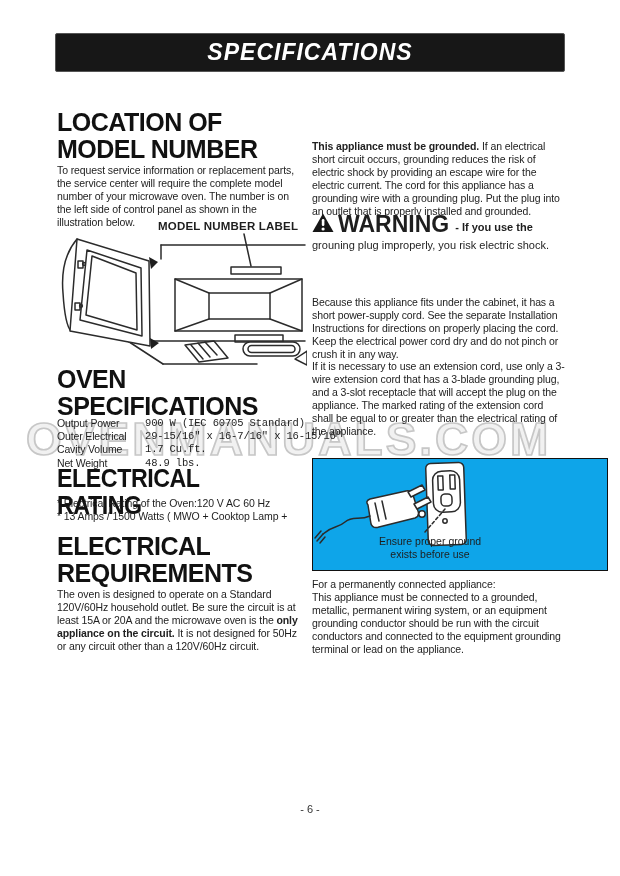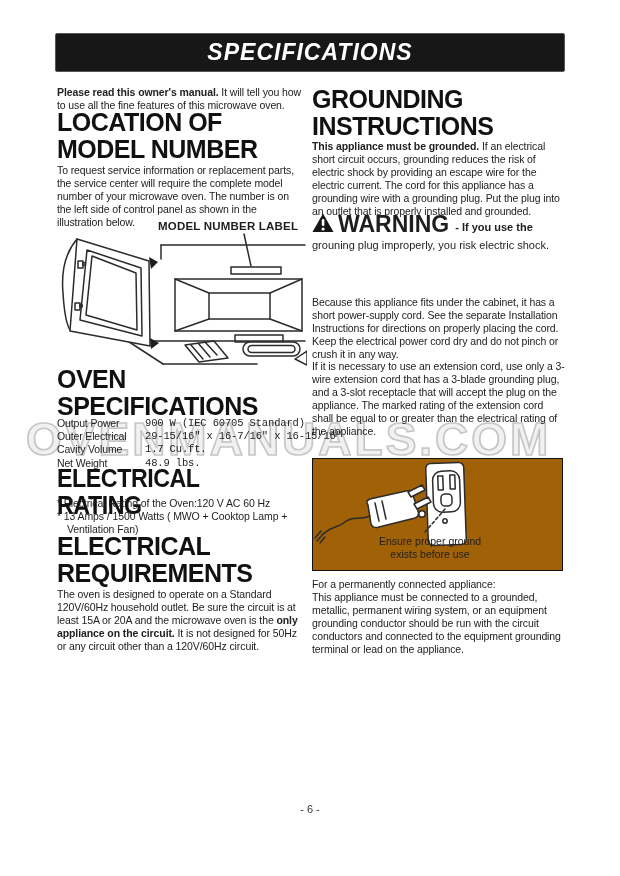--- a/index.html
+++ b/index.html
@@ -57,21 +57,21 @@
   }
   .fig-micro svg { position:absolute; left:0; top:11px; }
 
   
   .warnrow { display:flex; align-items:flex-start; }
   .warn-title { font-size:23px; font-weight:bold; letter-spacing:0; line-height:22px; margin-left:4px; }
   .warn-suffix { font-size:11px; font-weight:bold; margin-left:6px; margin-top:8px; white-space:nowrap; }
   .warn-line2 { font-size:11px; font-weight:normal; letter-spacing:0; }
 
   
-  .fig-plug { left:312px; top:458px; width:251px; height:113px; border:1.5px solid #111; background:#a16207; }
+  .fig-plug { left:312px; top:458px; width:296px; height:113px; border:1.5px solid #111; background:#0ea5e9; }
   .fig-plug svg { position:absolute; left:0; top:0; }
   .fig-plug .caption {
     position:absolute; left:48px; top:76px; width:138px; text-align:center;
     font-size:10.5px; line-height:12.5px; white-space:pre-line;
   }
 
   .pagenum { left:0; top:803px; width:620px; text-align:center; font-size:11px; color:#333; }
 
   .ln { stroke:#2b2b2b; stroke-width:1.5; fill:none; stroke-linejoin:round; stroke-linecap:round; }
   .lnf { stroke:#2b2b2b; stroke-width:1.5; fill:#ffffff; stroke-linejoin:round; }
@@ -81,23 +81,20 @@
 <body>
 
 <div class="page">
 
   <div class="watermark">OVENMANUALS.COM</div>
 
   <div class="block titlebar">
     <span class="title">SPECIFICATIONS</span>
   </div>
 
-  <div class="block col-l body-text" style="top:86px">
-    <span class="bold">Please read this owner's manual.</span><span> It will tell you how to use all the fine features of this microwave oven.</span>
-  </div>
 
   <h2 class="block col-l sect" style="top:109px">LOCATION OF
 MODEL NUMBER</h2>
 
   <div class="block col-l body-text" style="top:164px">To request service information or replacement parts, the service center will require the complete model number of your microwave oven. The number is on the left side of control panel as shown in the illustration below.</div>
 
   <div class="block fig-micro">
     <span class="mlabel">MODEL NUMBER LABEL</span>
     <svg width="250" height="135" viewBox="0 0 250 135">
 
@@ -162,32 +159,29 @@
       <span class="spec-label">Net Weight</span>
       <span class="spec-value">48.9 lbs.</span>
     </div>
   </div>
 
   <h2 class="block col-l sect squeeze" style="top:465px">ELECTRICAL RATING</h2>
 
   <div class="block col-l" style="top:497px">
     <div class="rating-item">* Electrical Rating of the Oven:120 V AC 60 Hz</div>
     <div class="rating-item">* 13 Amps / 1500 Watts  ( MWO + Cooktop Lamp +</div>
-    <div class="rating-item rating-cont">Ventilation Fan)</div>
   </div>
 
   <h2 class="block col-l sect" style="top:533px">ELECTRICAL
 REQUIREMENTS</h2>
 
   <div class="block col-l body-text" style="top:588px">
     <span>The oven is designed to operate on a Standard 120V/60Hz household outlet. Be sure the circuit is at least 15A or 20A and the microwave oven is the </span><span class="bold">only appliance on the circuit.</span><span> It is not designed for 50Hz or any circuit other than a 120V/60Hz circuit.</span>
   </div>
 
-  <h2 class="block col-r sect" style="top:86px">GROUNDING
-INSTRUCTIONS</h2>
 
   <div class="block col-r body-text" style="top:140px">
     <span class="bold">This appliance must be grounded.</span><span> If an electrical short circuit occurs, grounding reduces the risk of electric shock by providing an escape wire for the electric current. The cord for this appliance has a grounding wire with a grounding plug. Put the plug into an outlet that is properly installed and grounded.</span>
   </div>
 
   <div class="block col-r warnrow" style="top:213px">
     <svg width="22" height="20" viewBox="0 0 22 20">
       <polygon points="11,0.5 21.5,19 0.5,19" fill="#161616"></polygon>
       <rect x="9.8" y="6" width="2.6" height="7" rx="1.2" fill="#fff"></rect>
       <circle cx="11.1" cy="16" r="1.6" fill="#fff"></circle>

